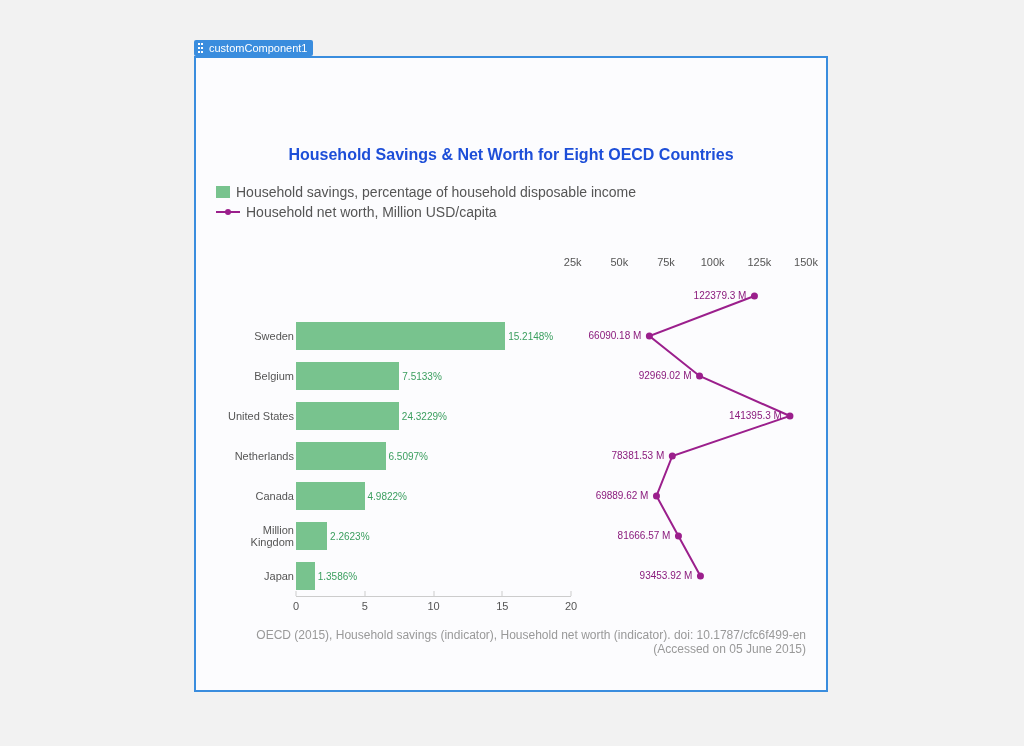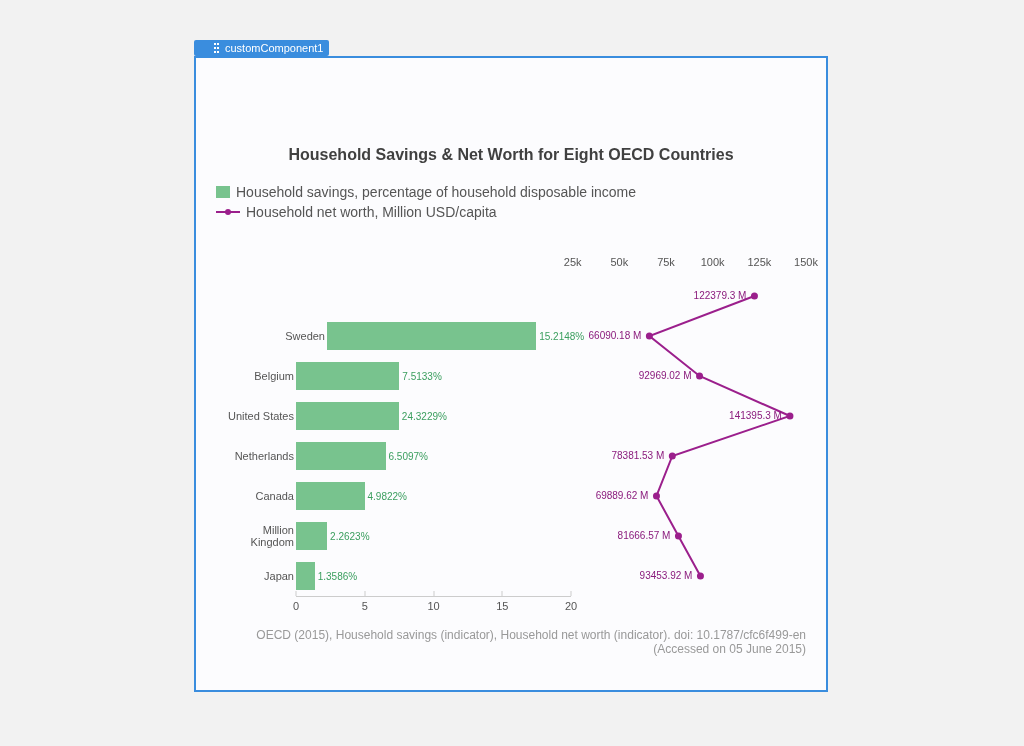--- a/index.html
+++ b/index.html
@@ -14,21 +14,21 @@
     width: 1024px;
     height: 746px;
     position: relative;
     background: #f2f2f2;
   }
   .tag {
     position: absolute;
     background: #3a8dde;
     color: #fff;
     font-size: 11px;
-    padding: 2px 6px 2px 20px;
+    padding: 2px 6px 2px 4px;
     border-radius: 2px;
     display: flex;
     align-items: center;
     gap: 3px;
   }
   .tag .grip {
     display: inline-block;
     width: 8px;
     height: 10px;
     position: relative;
@@ -51,21 +51,21 @@
     box-sizing: border-box;
   }
   .chart-box {
     position: absolute;
     left: 20px; right: 20px; top: 20px; bottom: 20px;
     background: #fcfcfe;
   }
   .title {
     text-align: center;
     font-size: 16px;
-    color: #404040;
+    color: #1d4ed8;
     font-weight: 600;
     margin-top: 68px;
   }
   .legend {
     margin-top: 18px;
     font-size: 14px;
     color: #555;
   }
   .legend .row {
     display: inline-flex;
@@ -219,21 +219,21 @@
             <div class="xtick" style="left: 0px;">0</div>
             <div class="xtickmark" style="left: 68.75px;"></div>
             <div class="xtick" style="left: 68.75px;">5</div>
             <div class="xtickmark" style="left: 137.5px;"></div>
             <div class="xtick" style="left: 137.5px;">10</div>
             <div class="xtickmark" style="left: 206.25px;"></div>
             <div class="xtick" style="left: 206.25px;">15</div>
             <div class="xtickmark" style="left: 275px;"></div>
             <div class="xtick" style="left: 275px;">20</div>
           </div>
-          <div class="row2" style="top: 40px; margin-left: 31px;">
+          <div class="row2" style="top: 40px;">
             <div class="ylabel">Sweden</div>
             <div class="bar" style="width: 209.203px;"></div>
             <div class="bar-label" style="left: 212.203px;">15.2148%</div>
           </div>
           <div class="row2" style="top: 80px;">
             <div class="ylabel">Belgium</div>
             <div class="bar" style="width: 103.308px;"></div>
             <div class="bar-label" style="left: 106.308px;">7.5133%</div>
           </div>
           <div class="row2" style="top: 120px;">

